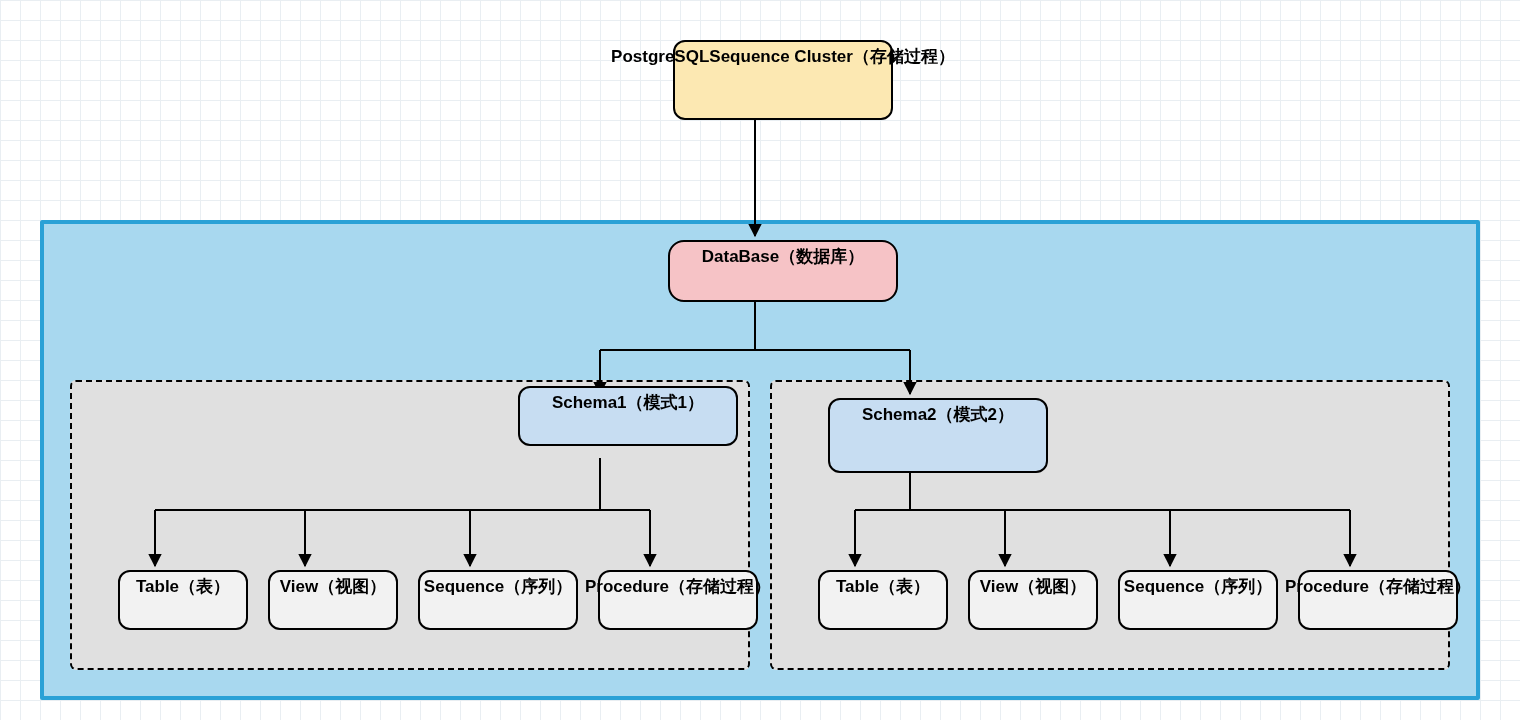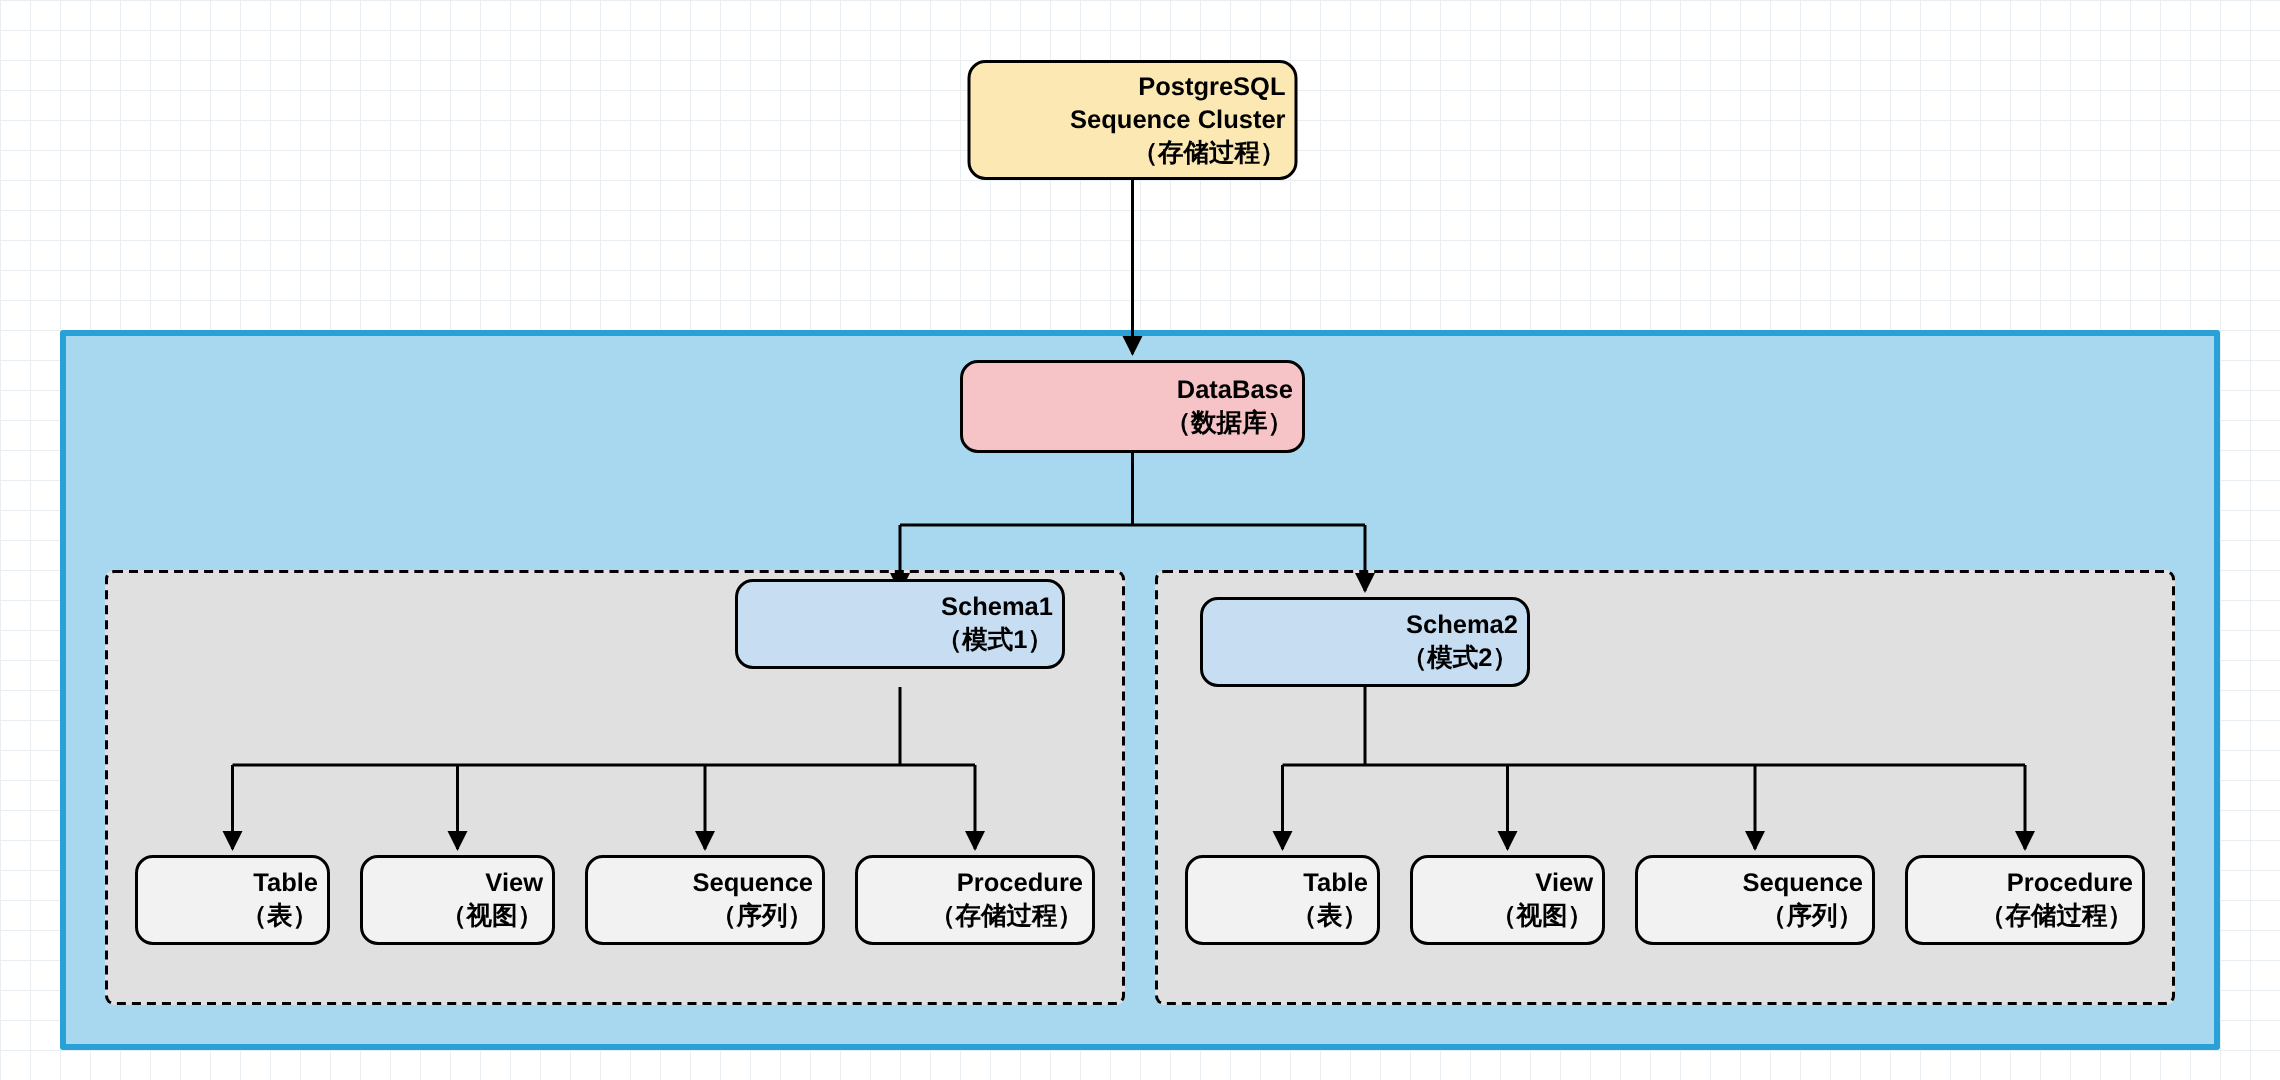--- a/index.html
+++ b/index.html
@@ -24,30 +24,31 @@
   }
   .canvas {
     position: absolute;
     inset: 0;
   }
   .box {
     position: absolute;
     border: 2px solid #000;
     border-radius: 12px;
     display: flex;
-    flex-direction: column;
-    align-items: flex-end;
+    flex-direction: row;
+    align-items: flex-start;
     justify-content: center;
     font-weight: bold;
     font-size: 17px;
     line-height: 1.3;
     text-align: center;
     box-sizing: border-box;
     padding: 4px 6px;
     z-index: 3;
+    margin-left: 28px;
   }
   .box .line1, .box .line2, .box .line3 { white-space: nowrap; }
   .container-main {
     position: absolute;
     border: 4px solid #2aa1d6;
     background: #a8d8ef;
     border-radius: 2px;
     z-index: 1;
     box-sizing: border-box;
   }
@@ -77,31 +78,31 @@
 
   <div class="container-dash" style="left:70px; top:380px; width:680px; height:290px;"></div>
   <div class="container-dash" style="left:770px; top:380px; width:680px; height:290px;"></div>
 
   <div class="box" style="left:645px; top:40px; width:220px; height:80px; background:#fce8b2;">
     <span class="line1">PostgreSQL</span>
     <span class="line2">Sequence Cluster</span>
     <span class="line3">（存储过程）</span>
   </div>
 
-  <div class="box" style="left:640px; top:240px; width:230px; height:62px; background:#f6c3c6;">
+  <div class="box" style="left:640px; top:240px; width:230px; height:62px; background:#f6c3c6;border-radius:16px;">
     <span class="line1">DataBase</span>
     <span class="line2">（数据库）</span>
   </div>
 
   <div class="box" style="left:490px; top:386px; width:220px; height:60px; background:#c7ddf2;">
     <span class="line1">Schema1</span>
     <span class="line2">（模式1）</span>
   </div>
 
-  <div class="box" style="left:800px; top:398px; width:220px; height:60px; background:#c7ddf2;">
+  <div class="box" style="left:800px; top:398px; width:220px; height:75px; background:#c7ddf2;">
     <span class="line1">Schema2</span>
     <span class="line2">（模式2）</span>
   </div>
 
   <div class="box" style="left:90px; top:570px; width:130px; height:60px; background:#f2f2f2;">
     <span class="line1">Table</span>
     <span class="line2">（表）</span>
   </div>
   <div class="box" style="left:240px; top:570px; width:130px; height:60px; background:#f2f2f2;">
     <span class="line1">View</span>

